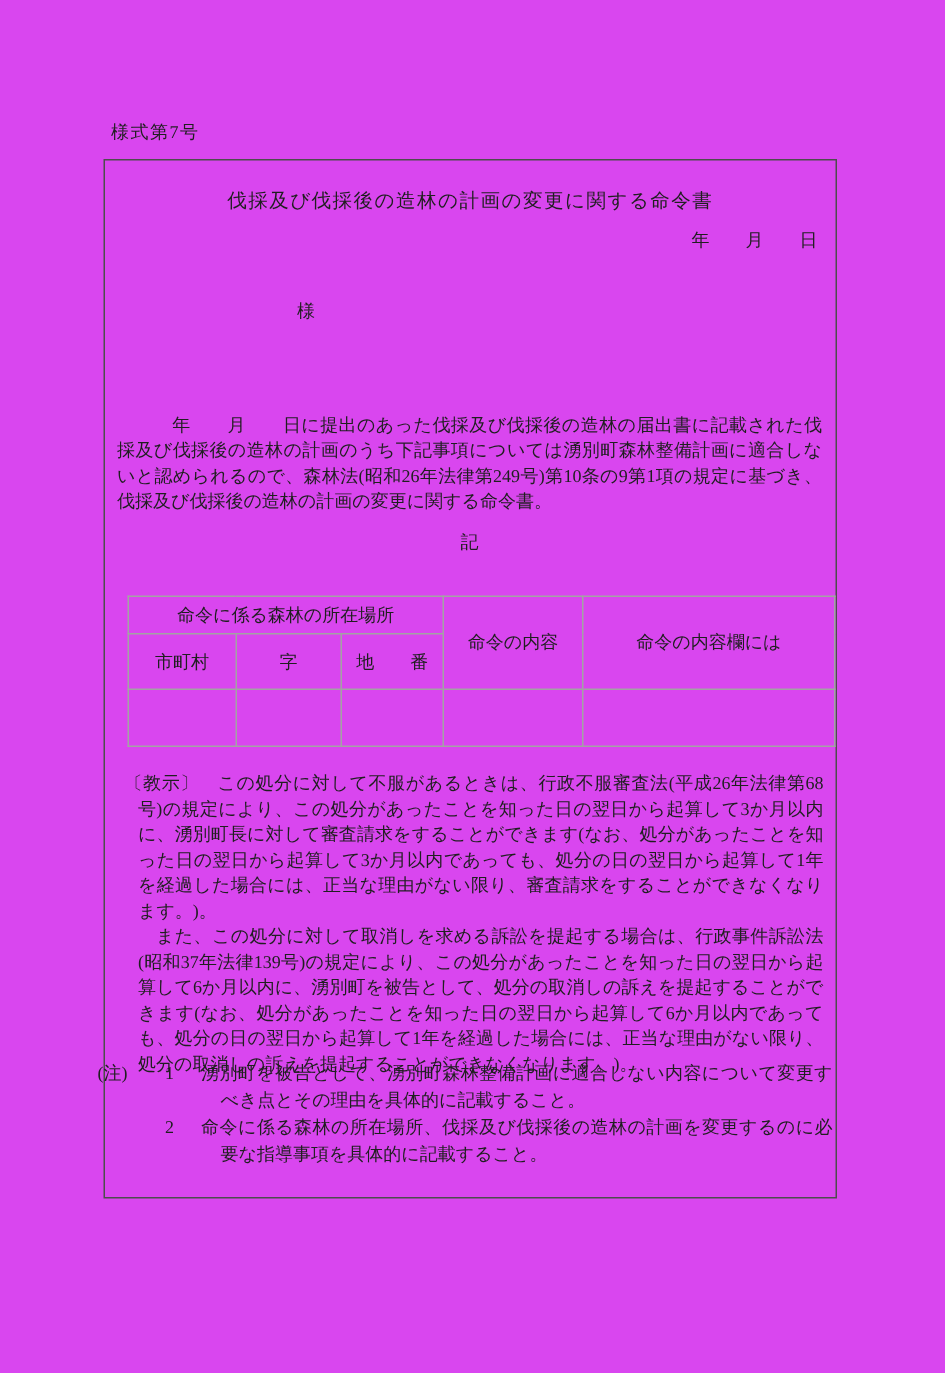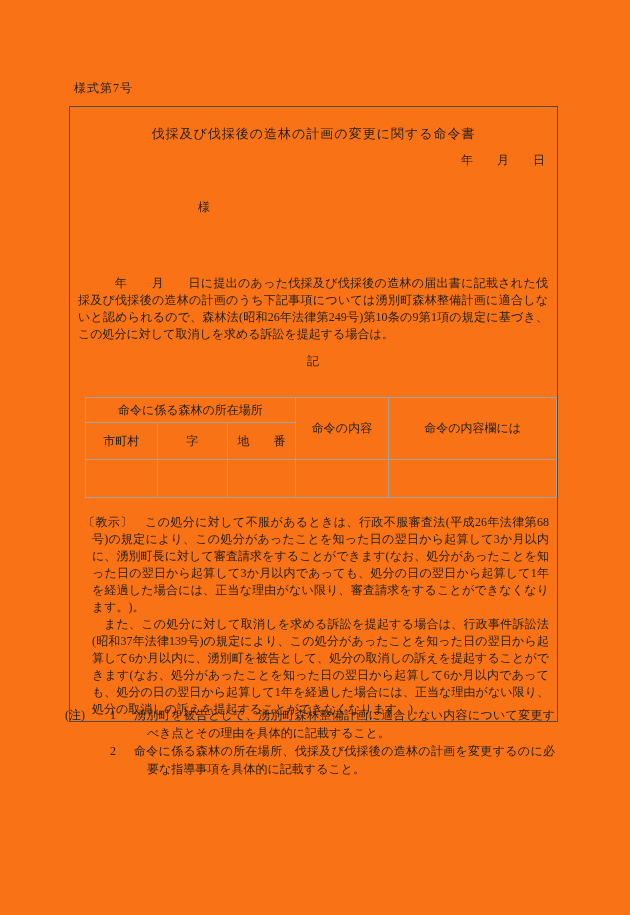--- a/index.html
+++ b/index.html
@@ -1,31 +1,31 @@
 <!DOCTYPE html>
 <html lang="ja"><head>
 <meta charset="utf-8">
 <style>
   html,body{margin:0;padding:0;background:#e8e8e8;}
   .page{
     position:relative;
     width:630px;height:915px;
-    background:#f97316;
+    background:#d946ef;
     font-family:"Liberation Serif","DejaVu Serif",serif;
     color:#1f1f1f;
     font-size:12px;
     overflow:hidden;
   }
   .form-no{
     position:absolute;left:74px;top:80px;
     letter-spacing:1px;
   }
   .main-box{
     position:absolute;left:69px;top:106px;
-    width:489px;height:616px;
+    width:489px;height:693px;
     border:1px solid #4d4d4d;
     box-sizing:border-box;
   }
   .doc-title{
     position:absolute;top:18px;left:0;right:0;
     text-align:center;font-size:13px;letter-spacing:1px;
   }
   .date-line{
     position:absolute;top:45px;right:12px;
   }
@@ -120,21 +120,21 @@
 
   <div class="main-box">
 
     <div class="doc-title">伐採及び伐採後の造林の計画の変更に関する命令書</div>
 
     <div class="date-line">年　　月　　日</div>
 
     <div class="addressee">様</div>
 
 
-    <p class="body-par">　　　年　　月　　日に提出のあった伐採及び伐採後の造林の届出書に記載された伐採及び伐採後の造林の計画のうち下記事項については湧別町森林整備計画に適合しないと認められるので、森林法(昭和26年法律第249号)第10条の9第1項の規定に基づき、この処分に対して取消しを求める訴訟を提起する場合は。</p>
+    <p class="body-par">　　　年　　月　　日に提出のあった伐採及び伐採後の造林の届出書に記載された伐採及び伐採後の造林の計画のうち下記事項については湧別町森林整備計画に適合しないと認められるので、森林法(昭和26年法律第249号)第10条の9第1項の規定に基づき、伐採及び伐採後の造林の計画の変更に関する命令書。</p>
 
     <div class="record-marker">記</div>
 
     <table class="order-table">
       <tbody>
         <tr class="row-h1">
           <th colspan="3">命令に係る森林の所在場所</th>
           <th rowspan="2" class="col-order">命令の内容</th>
           <th rowspan="2" class="col-other">命令の内容欄には</th>
         </tr>

